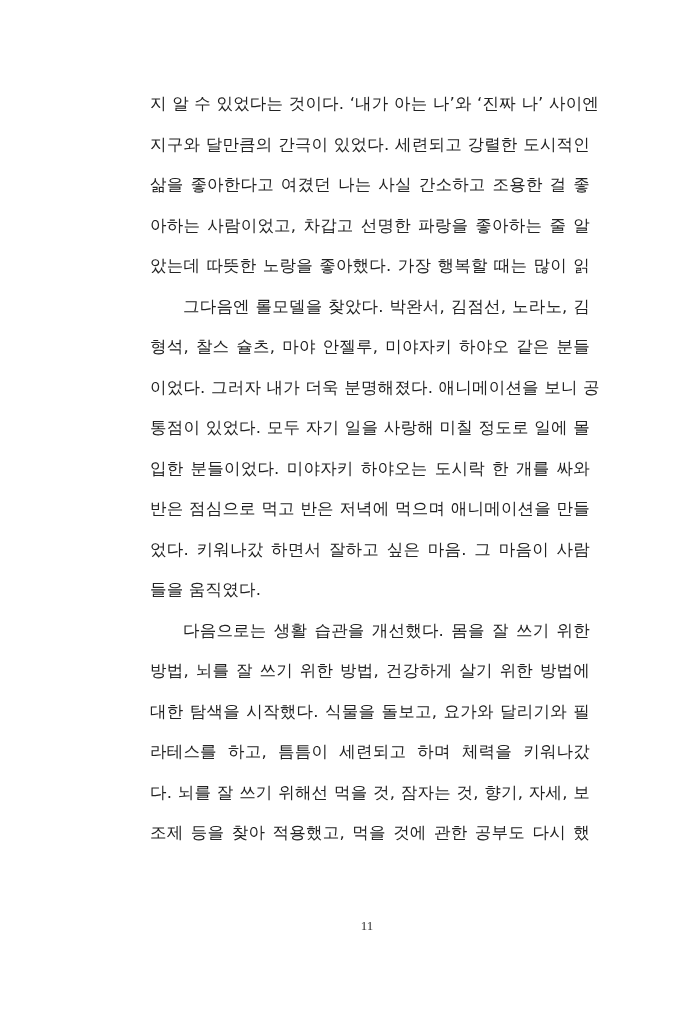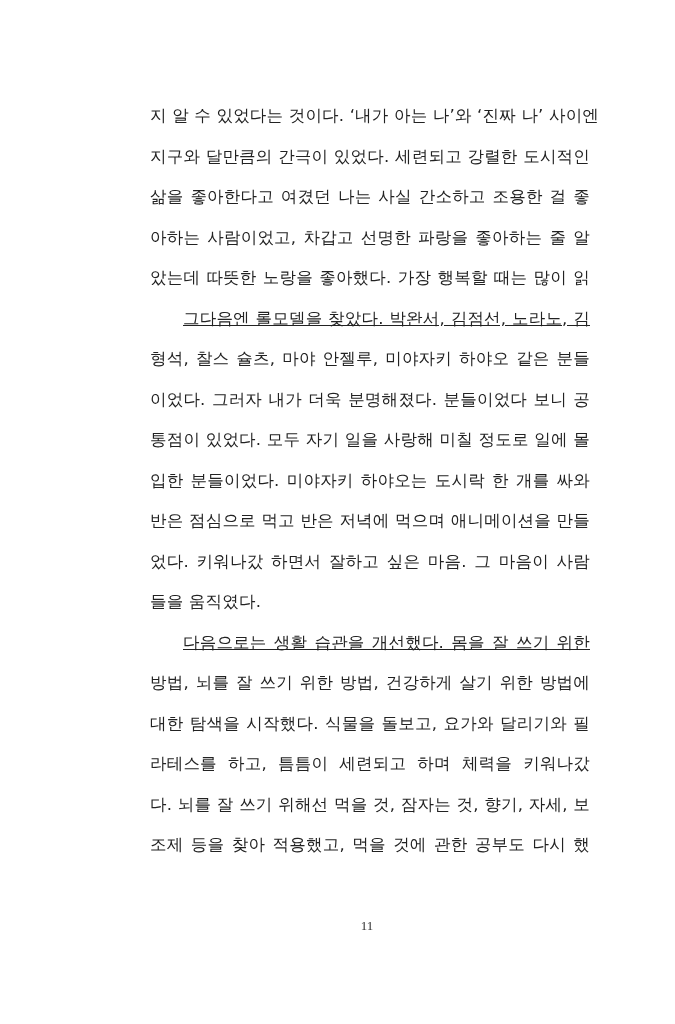--- a/index.html
+++ b/index.html
@@ -16,40 +16,39 @@
     .page {
       position: absolute;
       left: 0; top: 0;
       width: 675px;
       height: 1024px;
       background: #ffffff;
     }
     .text-block {
       position: absolute;
       left: 150px;
-      top: 96px;
+      top: 84px;
       width: 440px;
       font-family: "DejaVu Sans", sans-serif;
       font-size: 16.5px;
       color: #222222;
     }
     .line {
       height: 40.5px;
       line-height: 40.5px;
       white-space: nowrap;
       text-align: justify;
       text-align-last: justify;
       letter-spacing: 0.2px;
     }
     .line.last {
       text-align-last: left;
     }
     .line.indent {
       padding-left: 33px;
-      text-decoration: underline;
     }
     .page-number {
       position: absolute;
       left: 0;
       width: 734px;
       top: 918px;
       text-align: center;
       font-family: "Liberation Serif", serif;
       font-size: 13px;
       color: #333333;
@@ -62,21 +61,21 @@
   <div class="text-block">
 
     <div class="line">지 알 수 있었다는 것이다. ‘내가 아는 나’와 ‘진짜 나’ 사이엔</div>
     <div class="line">지구와 달만큼의 간극이 있었다. 세련되고 강렬한 도시적인</div>
     <div class="line">삶을 좋아한다고 여겼던 나는 사실 간소하고 조용한 걸 좋</div>
     <div class="line">아하는 사람이었고, 차갑고 선명한 파랑을 좋아하는 줄 알</div>
     <div class="line">았는데 따뜻한 노랑을 좋아했다. 가장 행복할 때는 많이 읽</div>
 
     <div class="line indent">그다음엔 롤모델을 찾았다. 박완서, 김점선, 노라노, 김</div>
     <div class="line">형석, 찰스 슐츠, 마야 안젤루, 미야자키 하야오 같은 분들</div>
-    <div class="line">이었다. 그러자 내가 더욱 분명해졌다. 분들이었다 보니 공</div>
+    <div class="line">이었다. 그러자 내가 더욱 분명해졌다. 애니메이션을 보니 공</div>
     <div class="line">통점이 있었다. 모두 자기 일을 사랑해 미칠 정도로 일에 몰</div>
     <div class="line">입한 분들이었다. 미야자키 하야오는 도시락 한 개를 싸와</div>
     <div class="line">반은 점심으로 먹고 반은 저녁에 먹으며 애니메이션을 만들</div>
     <div class="line">었다. 키워나갔 하면서 잘하고 싶은 마음. 그 마음이 사람</div>
     <div class="line last">들을 움직였다.</div>
 
     <div class="line indent">다음으로는 생활 습관을 개선했다. 몸을 잘 쓰기 위한</div>
     <div class="line">방법, 뇌를 잘 쓰기 위한 방법, 건강하게 살기 위한 방법에</div>
     <div class="line">대한 탐색을 시작했다. 식물을 돌보고, 요가와 달리기와 필</div>
     <div class="line">라테스를 하고, 틈틈이 세련되고 하며 체력을 키워나갔</div>

